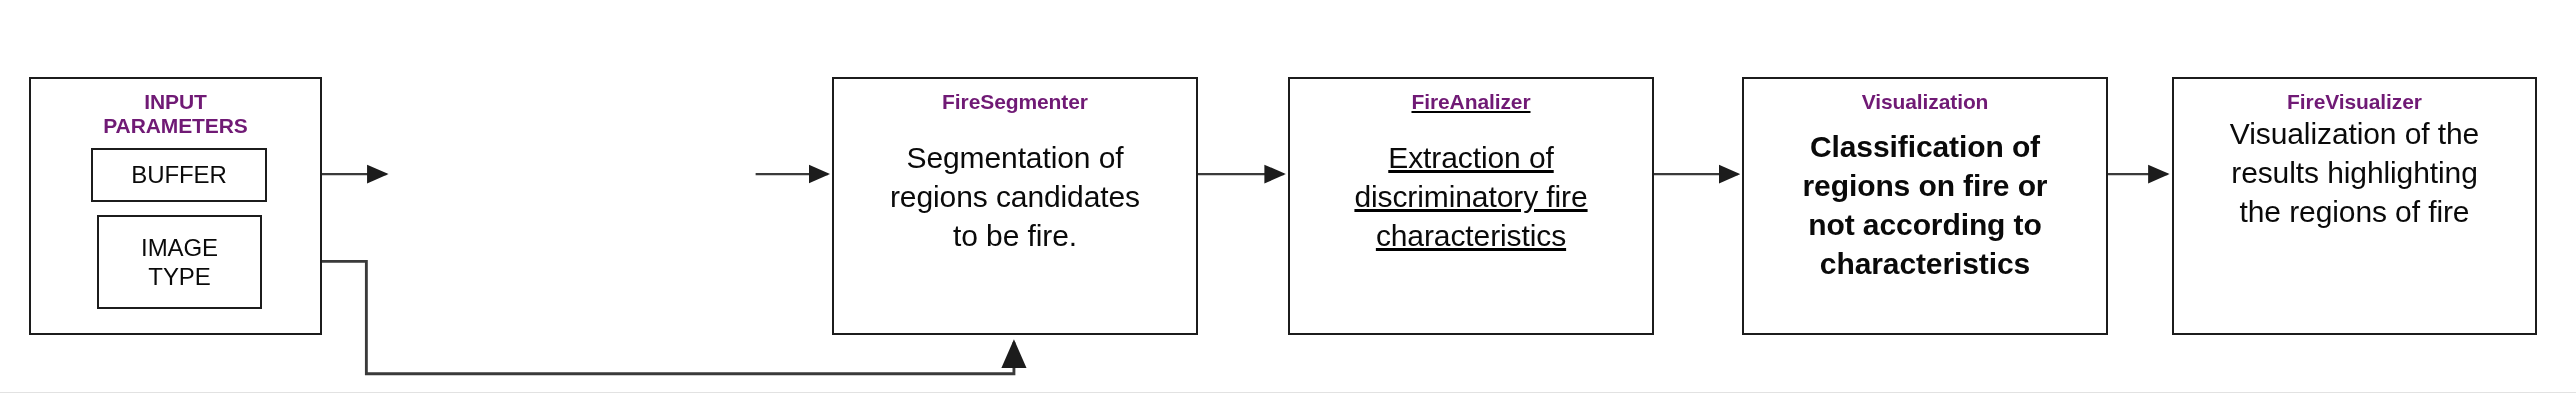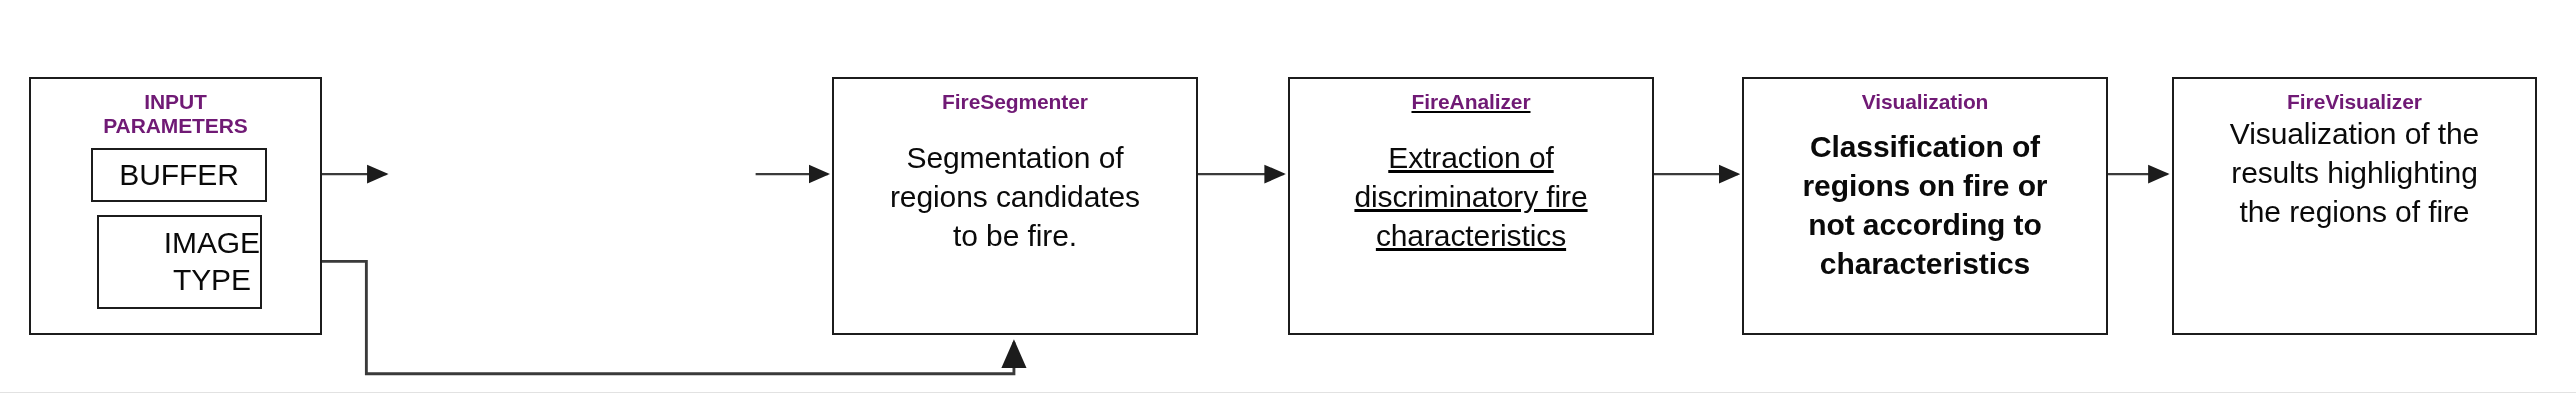--- a/index.html
+++ b/index.html
@@ -81,21 +81,21 @@
     content: "";
     position: absolute;
     left: 0;
     right: -3.6px;
     bottom: -3.6px;
     height: 3.6px;
     background: #c9c9c9;
     z-index: -1;
   }
   .param-label {
-    font-size: 30px;
+    font-size: 24px;
     line-height: 1.22;
     color: #0a0a0a;
     text-align: center;
     white-space: pre-line;
     letter-spacing: -0.1px;
   }
 
   
   #wires {
     position: absolute;
@@ -153,21 +153,21 @@
   </svg>
 
   <div class="box" style="left:29px; top:77px; width:293px; height:258px; padding-top:11.4px;">
     <div class="box-title">INPUT
 PARAMETERS</div>
 
     <div class="param-box" style="left:60px; top:69px; width:176px; height:54px;">
       <span class="param-label">BUFFER</span>
     </div>
 
-    <div class="param-box" style="left:66px; top:136px; width:165px; height:94px;justify-content:flex-end;">
+    <div class="param-box" style="left:66px; top:136px; width:165px; height:94px;">
       <span class="param-label">IMAGE
 TYPE</span>
     </div>
   </div>
 
 
   <div class="box" style="left:832px; top:77px; width:366px; height:258px; padding-top:11.4px;">
     <div class="box-title">FireSegmenter</div>
     <div class="box-desc" style="margin-top:24px;">Segmentation of
 regions candidates

